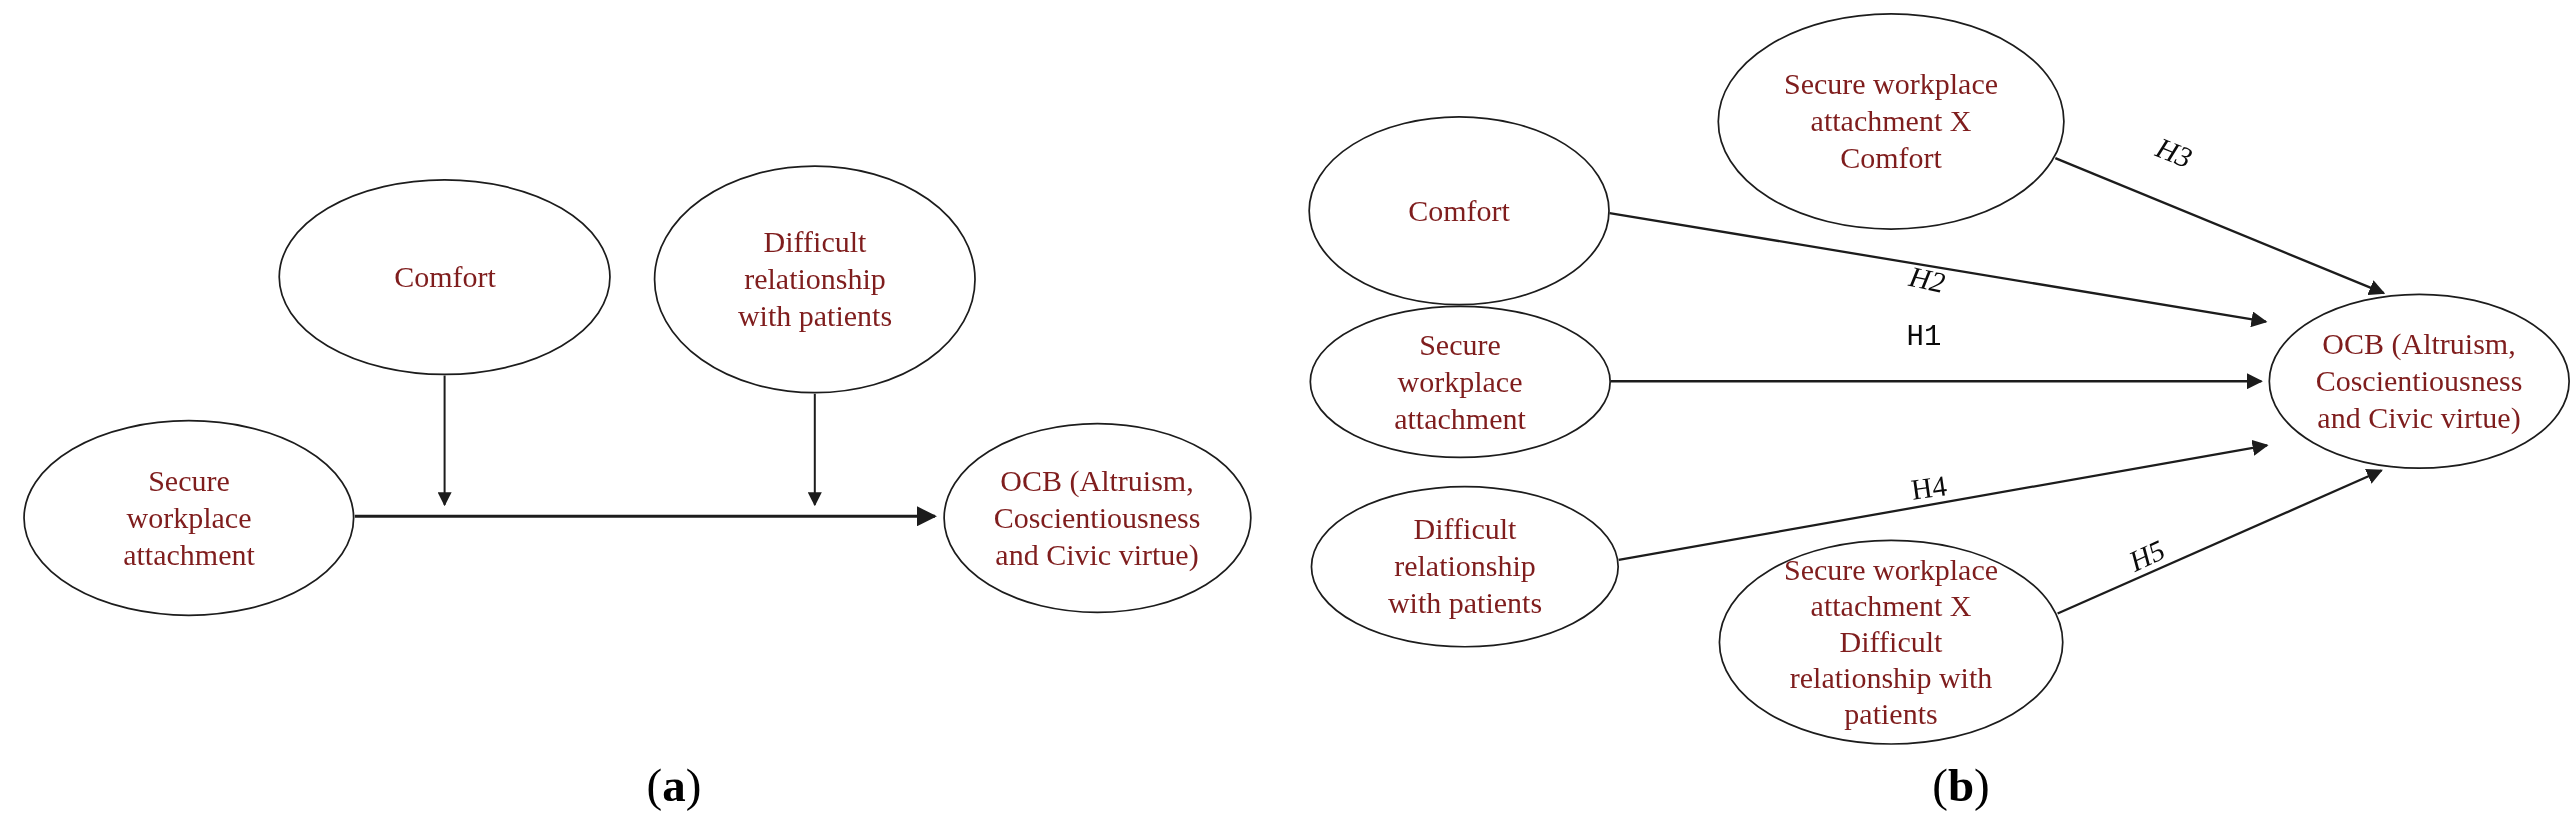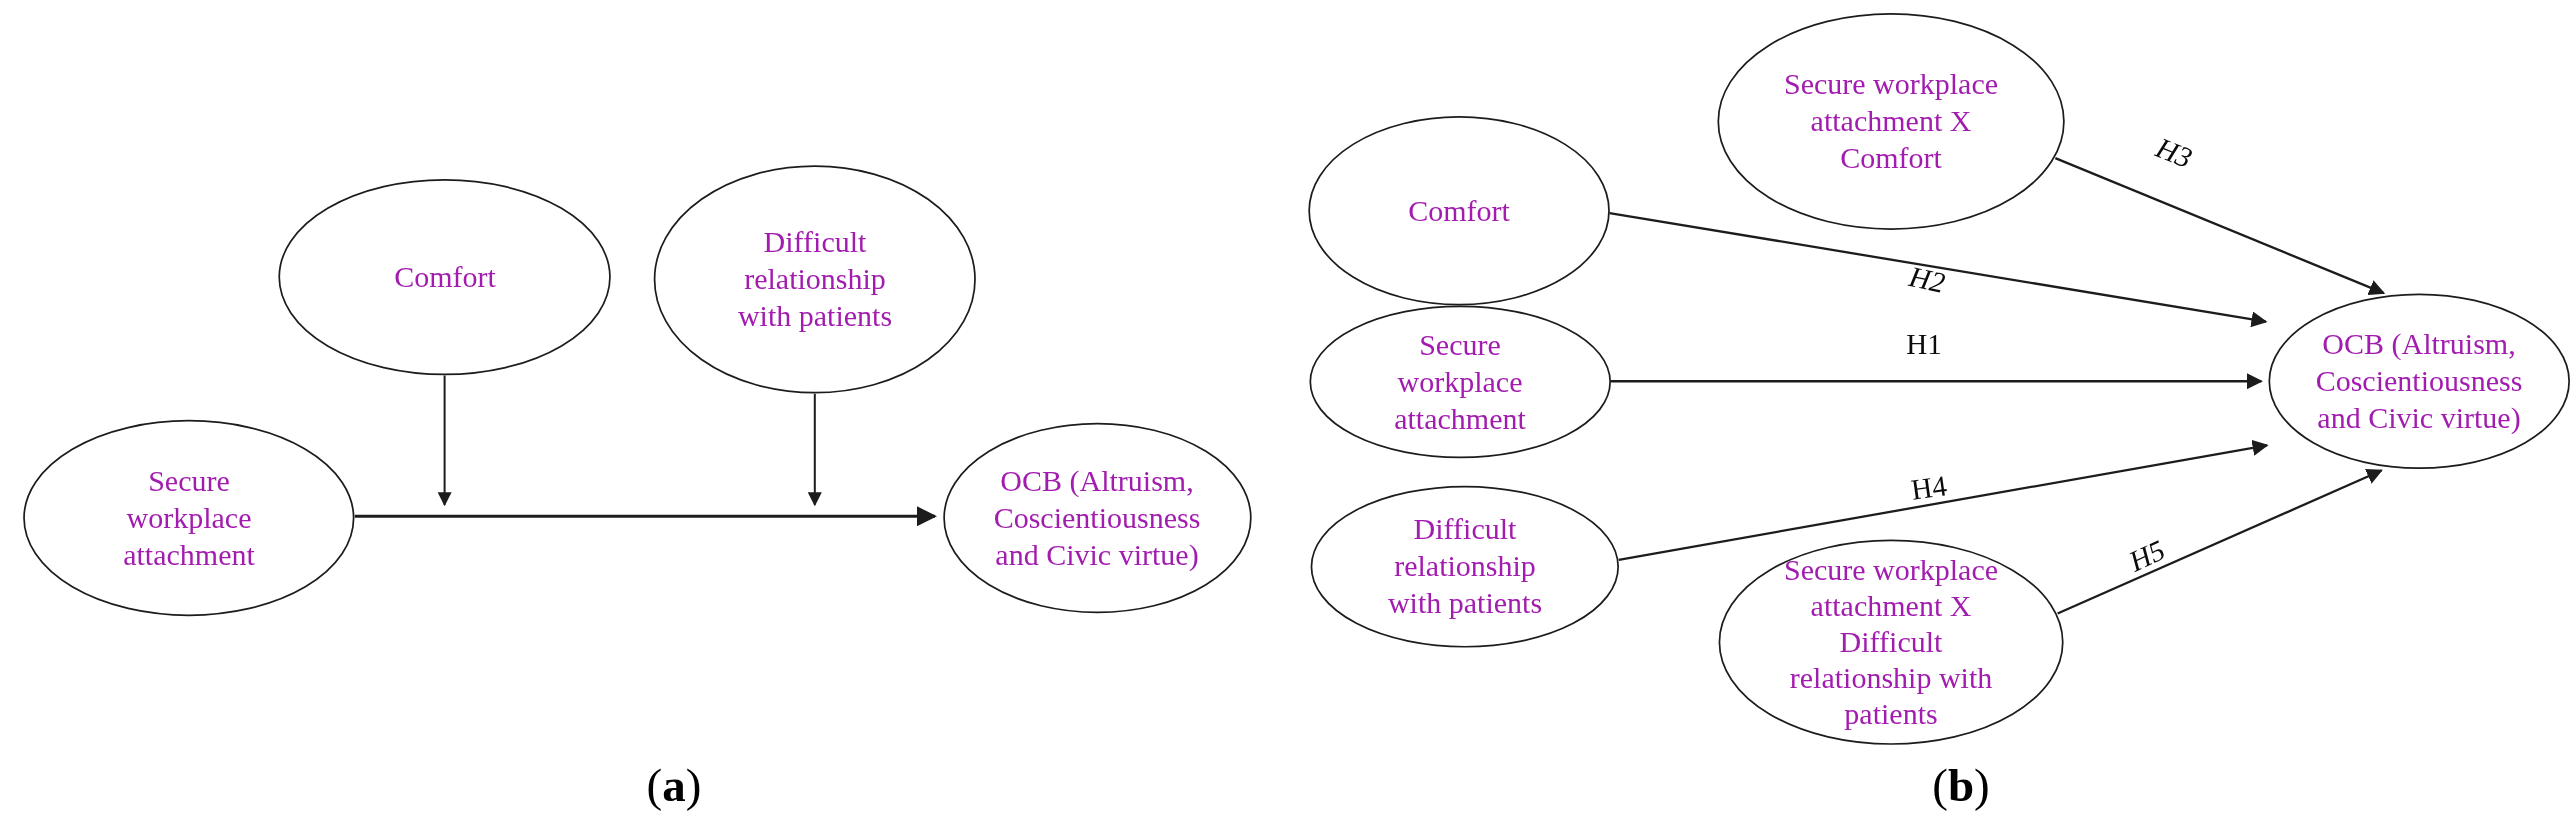--- a/index.html
+++ b/index.html
@@ -19,21 +19,21 @@
     height: 826px;
   }
   .node-label {
     position: absolute;
     transform: translate(-50%, -50%);
     text-align: center;
     white-space: pre-line;
     font-size: 30px;
     line-height: 1.24;
     width: max-content;
-    color: #a21caf;
+    color: #7f1d1d;
   }
   .edge-label {
     position: absolute;
     transform: translate(-50%, -50%);
     font-size: 29px;
     width: max-content;
     color: #0b0b0b;
   }
   .edge-label.rot-h2 { transform: translate(-50%, -50%) rotate(12deg); font-style: italic; }
   .edge-label.rot-h3 { transform: translate(-50%, -50%) rotate(22deg); font-style: italic; }
@@ -122,21 +122,21 @@
   <div class="node-label" style="left:1891px; top:642px; line-height:1.2;">Secure workplace
 attachment X
 Difficult
 relationship with
 patients</div>
 
   <div class="node-label" style="left:2419px; top:381px;">OCB (Altruism,
 Coscientiousness
 and Civic virtue)</div>
 
-  <div class="edge-label" style="left:1924px; top:344px;">H1</div>
+  <div class="edge-label" style="left:1924px; top:337px;font-family:Liberation Mono, monospace;">H1</div>
 
   <div class="edge-label rot-h2" style="left:1927px; top:280px;">H2</div>
 
   <div class="edge-label rot-h3" style="left:2174px; top:153px;">H3</div>
 
   <div class="edge-label rot-h4" style="left:1929px; top:488px;">H4</div>
 
   <div class="edge-label rot-h5" style="left:2147px; top:556px;">H5</div>
 
   <div class="panel-caption" style="left:1961px; top:785px;">

